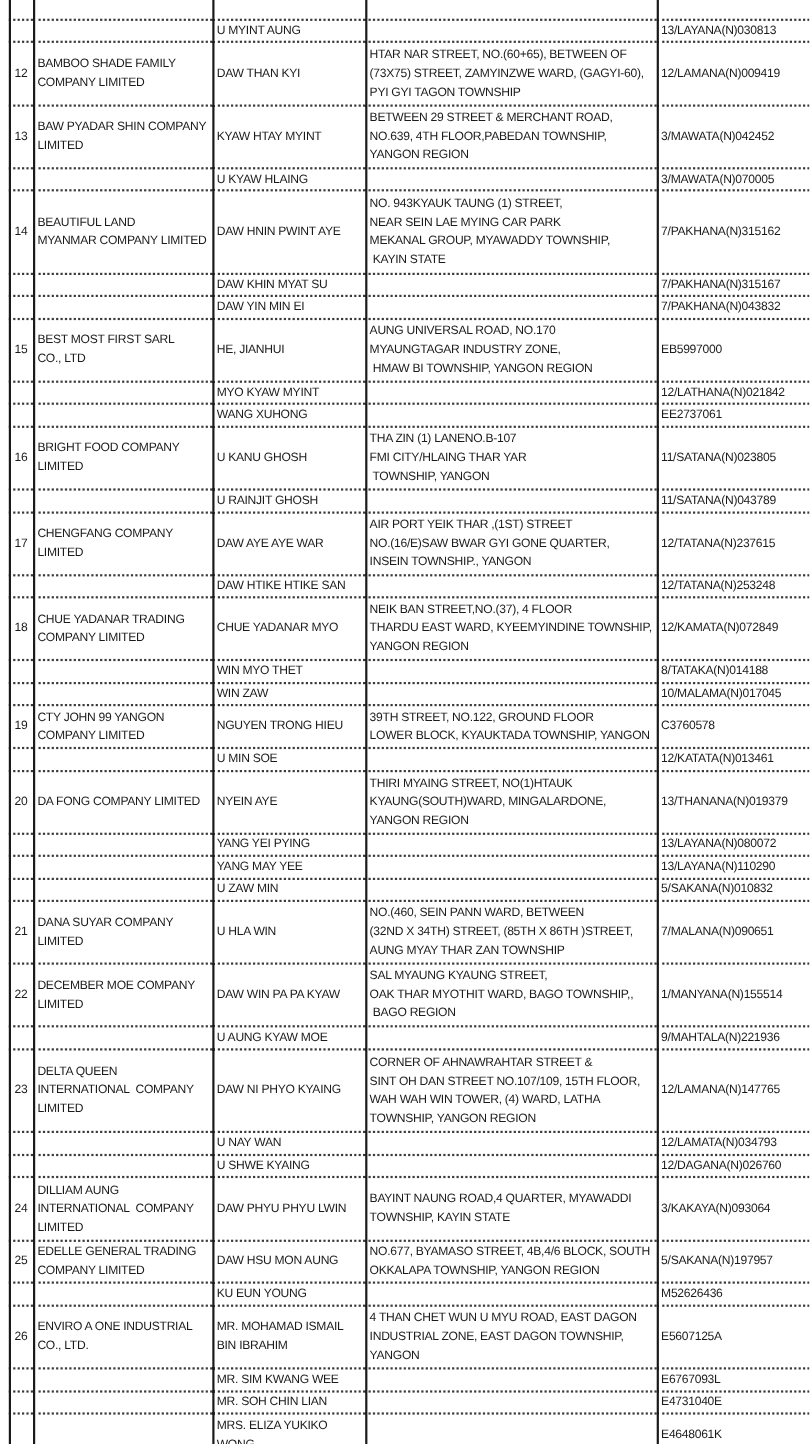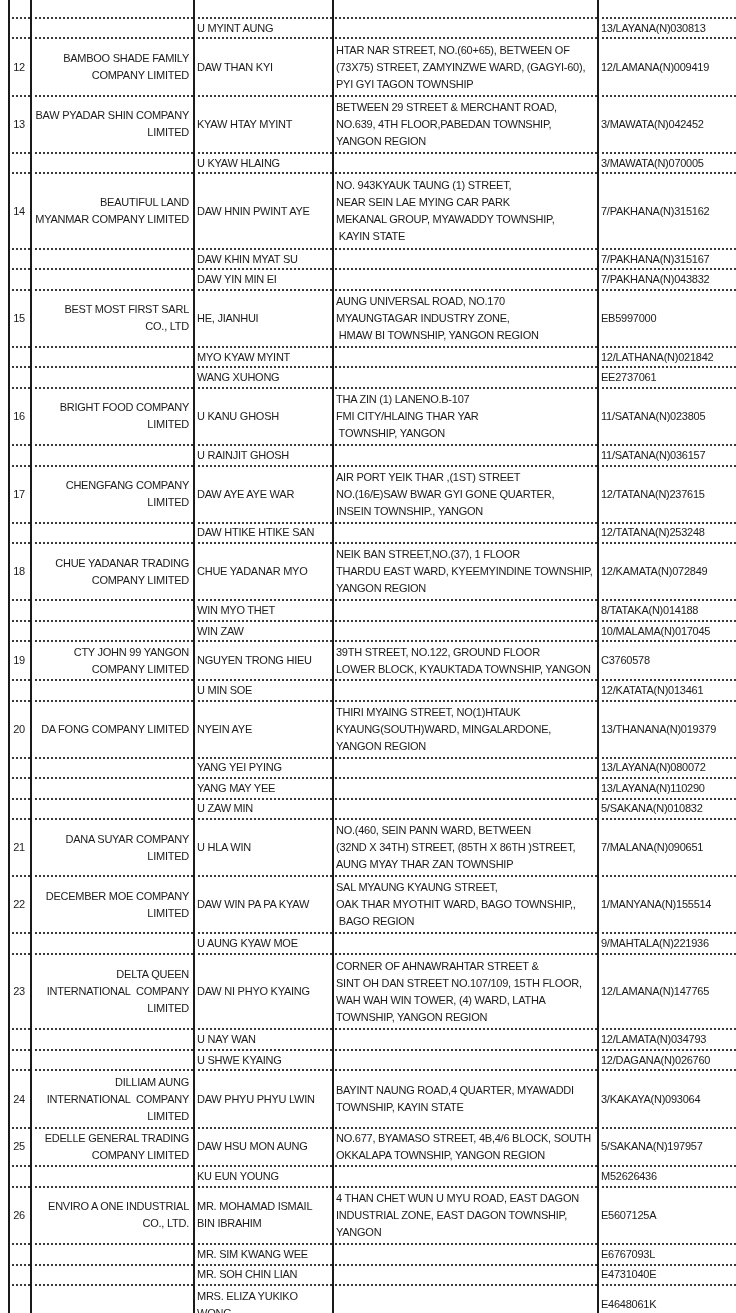--- a/index.html
+++ b/index.html
@@ -31,21 +31,21 @@
     vertical-align: middle;
     padding: 0 4px;
     font-size: 11px;
     line-height: 17px;
     letter-spacing: -0.25px;
     color: #1b1b1b;
     white-space: pre;
     overflow: hidden;
   }
   td.cell-no      { text-align: center; padding: 0 1px; }
-  td.cell-company { padding-left: 5px; text-align: right; }
+  td.cell-company { padding-left: 5px; }
   td.cell-name    { padding-left: 5px; }
   td.cell-address { padding-left: 5px; padding-right: 2px; }
   td.cell-id      { padding-left: 5px; }
   
   .vline {
     position: absolute;
     top: 0;
     width: 2px;
     height: 1313px;
     background: #1a1a1a;
@@ -160,21 +160,21 @@
           <td class="cell-address">THA ZIN (1) LANENO.B-107
 FMI CITY/HLAING THAR YAR
  TOWNSHIP, YANGON</td>
           <td class="cell-id">11/SATANA(N)023805</td>
         </tr>
         <tr>
           <td class="cell-no"></td>
           <td class="cell-company"></td>
           <td class="cell-name">U RAINJIT GHOSH</td>
           <td class="cell-address"></td>
-          <td class="cell-id">11/SATANA(N)036157</td>
+          <td class="cell-id">11/SATANA(N)043789</td>
         </tr>
         <tr>
           <td class="cell-no">17</td>
           <td class="cell-company">CHENGFANG COMPANY
 LIMITED</td>
           <td class="cell-name">DAW AYE AYE WAR</td>
           <td class="cell-address">AIR PORT YEIK THAR ,(1ST) STREET
 NO.(16/E)SAW BWAR GYI GONE QUARTER,
 INSEIN TOWNSHIP., YANGON</td>
           <td class="cell-id">12/TATANA(N)237615</td>
@@ -184,21 +184,21 @@
           <td class="cell-company"></td>
           <td class="cell-name">DAW HTIKE HTIKE SAN</td>
           <td class="cell-address"></td>
           <td class="cell-id">12/TATANA(N)253248</td>
         </tr>
         <tr>
           <td class="cell-no">18</td>
           <td class="cell-company">CHUE YADANAR TRADING
 COMPANY LIMITED</td>
           <td class="cell-name">CHUE YADANAR MYO</td>
-          <td class="cell-address">NEIK BAN STREET,NO.(37), 1 FLOOR
+          <td class="cell-address">NEIK BAN STREET,NO.(37), 4 FLOOR
 THARDU EAST WARD, KYEEMYINDINE TOWNSHIP,
 YANGON REGION</td>
           <td class="cell-id">12/KAMATA(N)072849</td>
         </tr>
         <tr>
           <td class="cell-no"></td>
           <td class="cell-company"></td>
           <td class="cell-name">WIN MYO THET</td>
           <td class="cell-address"></td>
           <td class="cell-id">8/TATAKA(N)014188</td>

